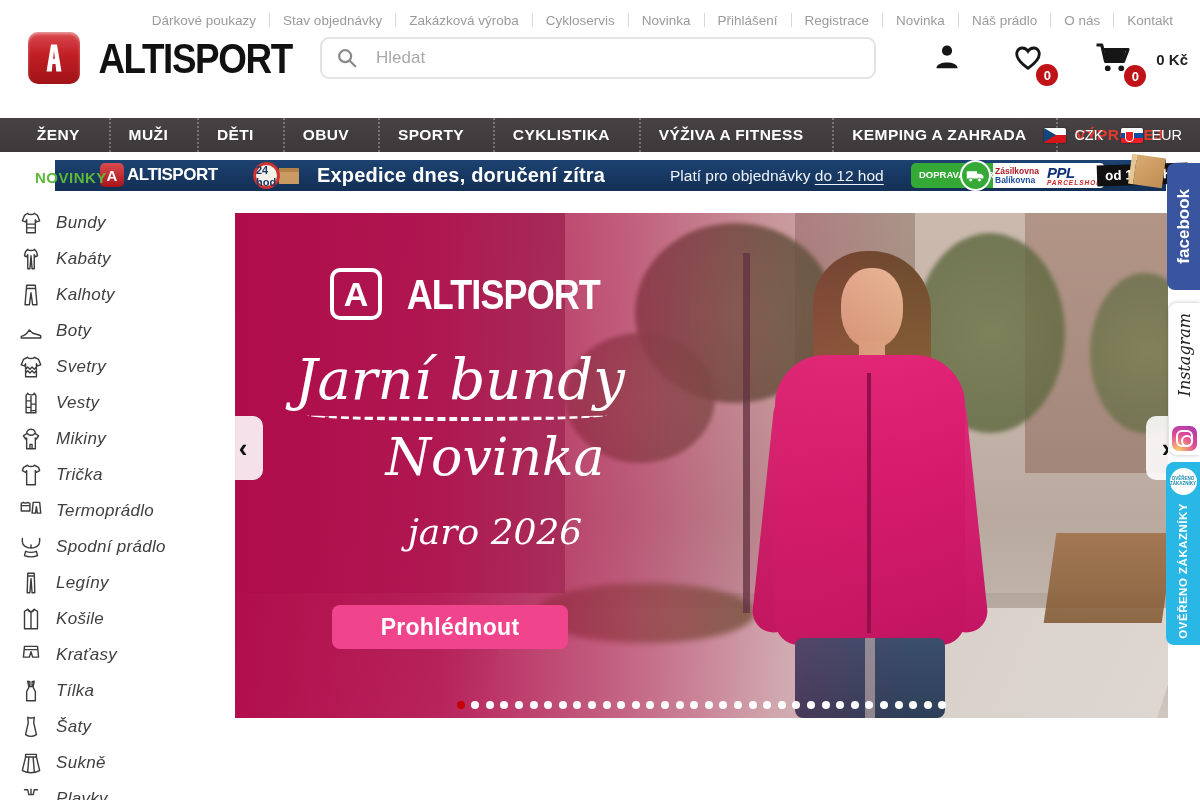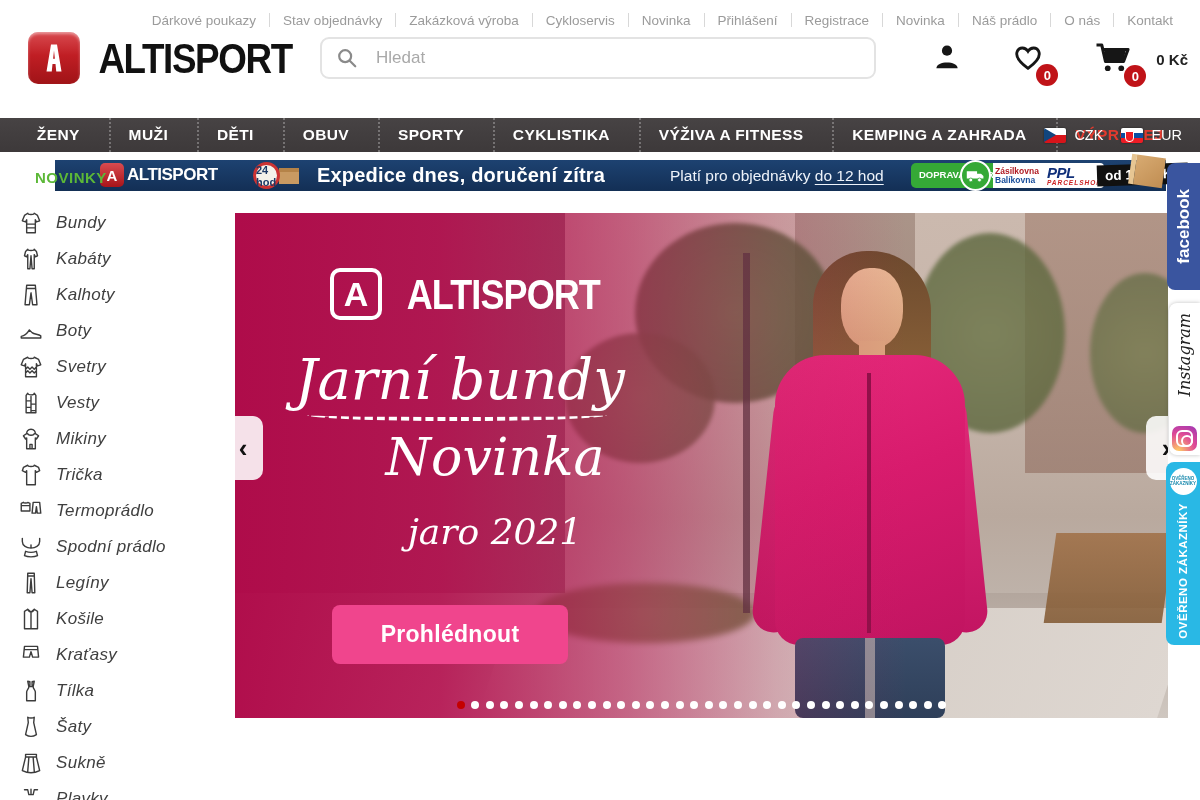--- a/index.html
+++ b/index.html
@@ -145,21 +145,21 @@
   .h-logo .box { width:52px; height:52px; border:4px solid #fff; border-radius:10px;
     color:#fff; font-size:34px; font-weight:bold; display:flex; align-items:center; justify-content:center; }
   .h-logo .txt { margin-left:14px; color:#fff; font-size:40px; font-weight:bold; letter-spacing:-1px;
     transform:scaleY(1.05) scaleX(.9); }
   .script { font-family:"DejaVu Serif", serif; font-style:italic; color:#fff; }
   .h-line1 { position:absolute; left:60px; top:125px; width:400px; text-align:left; font-size:56px;margin-top:9px; }
   .h-dash { position:absolute; left:72px; top:196px; width:300px; border-bottom:4px dashed #fff;
     border-radius:50%; height:12px; }
   .h-line2 { position:absolute; left:110px; top:214px; width:300px; text-align:center; font-size:52px; }
   .h-line3 { position:absolute; left:130px; top:298px; width:260px; text-align:center; font-size:36px; }
-  .h-cta { position:absolute; left:97px; top:392px; width:236px; height:59px; border-radius:8px;
+  .h-cta { position:absolute; left:97px; top:392px; width:236px; height:44px; border-radius:8px;
     background:#f0458d; color:#fff; font-size:23px; font-weight:bold; border:none; cursor:pointer;
     display:flex; align-items:center; justify-content:center; letter-spacing:.3px; }
   .c-arrow { position:absolute; z-index:4; width:40px; height:64px; background:rgba(255,255,255,.88);
     border-radius:10px; display:flex; align-items:center; justify-content:center; cursor:pointer;
     font-size:26px; color:#111; font-weight:bold; }
   .c-prev { left:-12px; top:203px; }
   .c-next { right:-18px; top:203px; }
   .dots { position:absolute; left:0; bottom:9px; width:100%; display:flex; justify-content:center; gap:6.6px; z-index:4; }
   .dot { width:8px; height:8px; border-radius:50%; background:#fff; cursor:pointer; }
   .dot.active { background:#c40000; }
@@ -477,21 +477,21 @@
     <div class="ph overlay"></div>
 
     <div class="hero-content">
       <div class="h-logo">
         <div class="box">A</div>
         <div class="txt">ALTISPORT</div>
       </div>
       <div class="script h-line1">Jarní bundy</div>
       <div class="h-dash"></div>
       <div class="script h-line2">Novinka</div>
-      <div class="script h-line3">jaro 2021</div>
+      <div class="script h-line3">jaro 2026</div>
       <button class="h-cta">Prohlédnout</button>
     </div>
 
     <div class="c-arrow c-prev">
         <span>‹</span>
       </div>
     <div class="c-arrow c-next">
         <span>›</span>
       </div>
     <div class="dots" id="dots">

